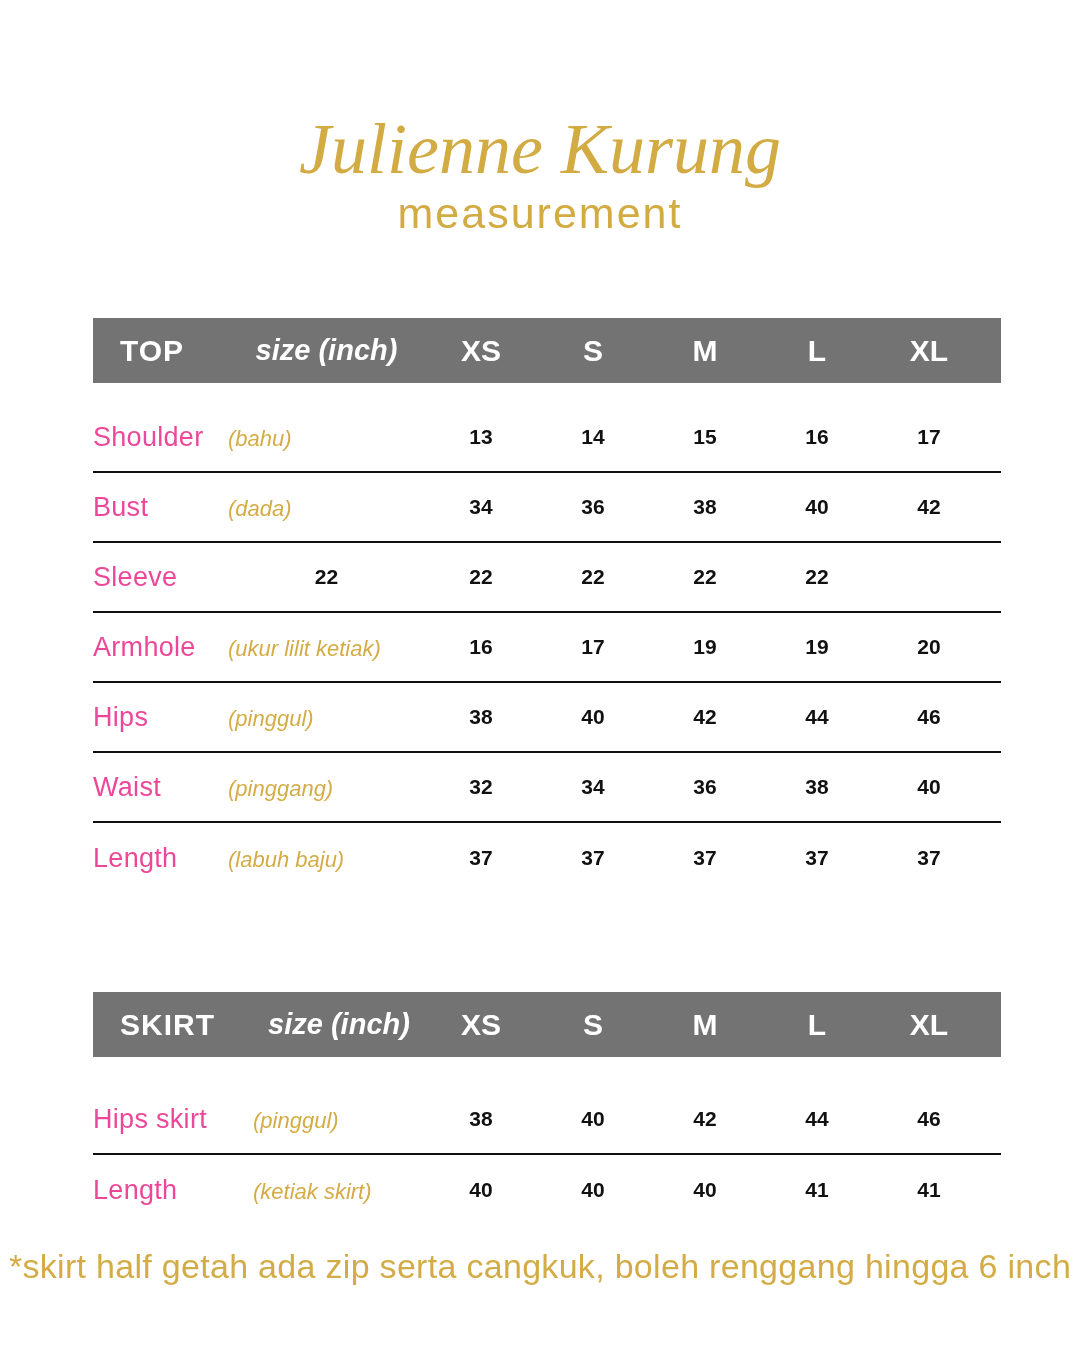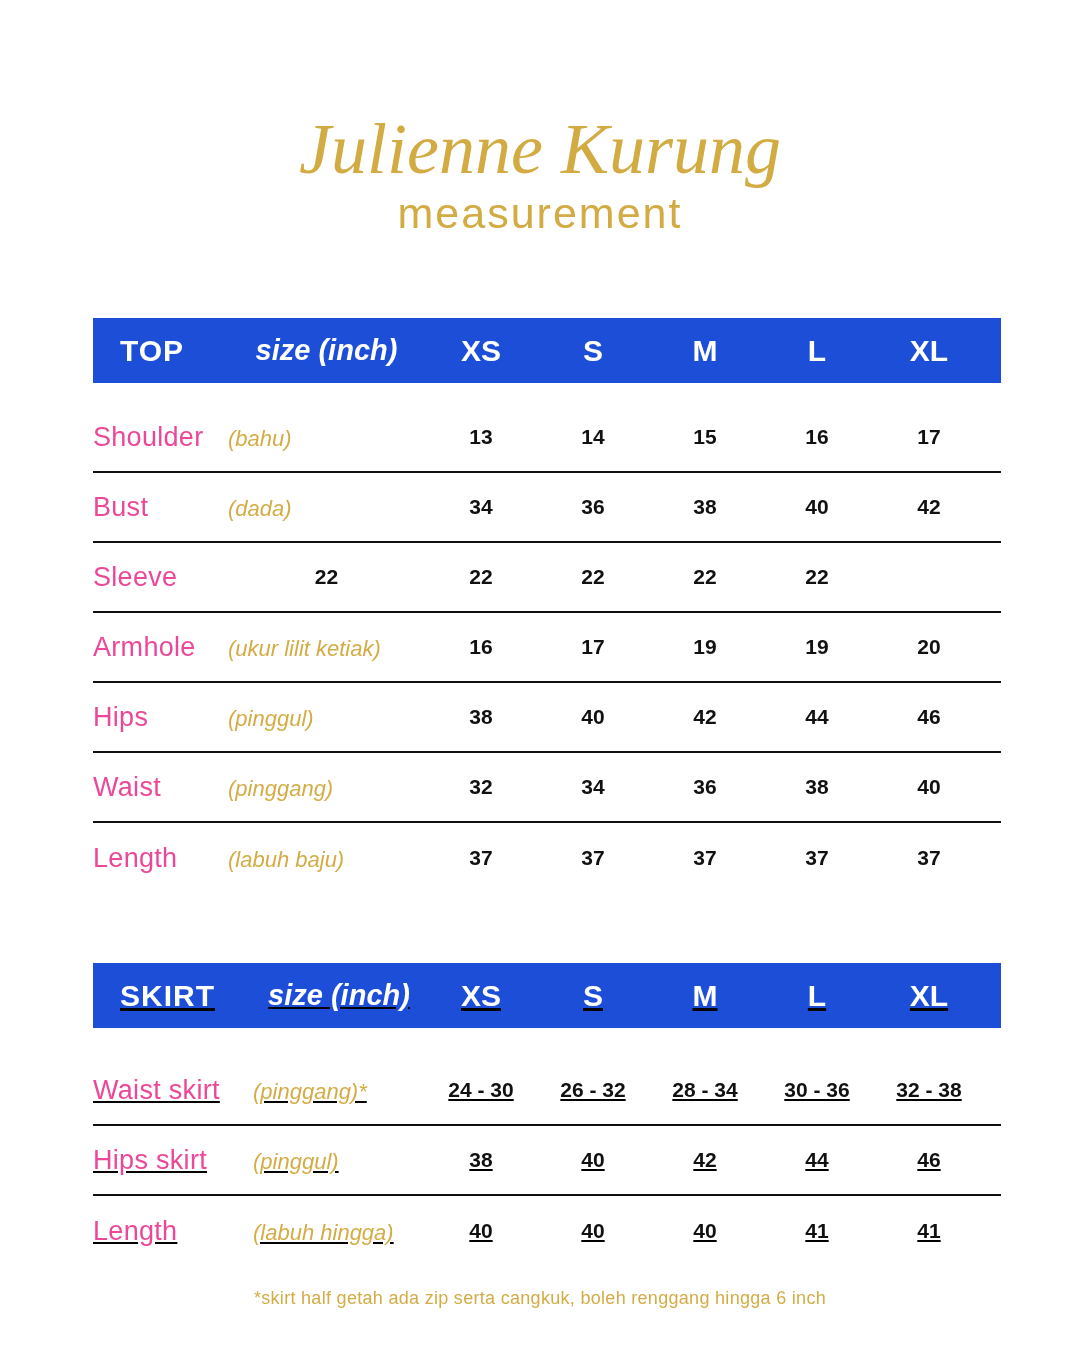--- a/index.html
+++ b/index.html
@@ -27,31 +27,31 @@
     color: #D2AB43;
     font-weight: 400;
   }
 
   
   .table-wrap {
     width: 908px;
     margin-left: 93px;
   }
   .t-top   { margin-top: 82px; }
-  .t-skirt { margin-top: 70px; text-decoration: underline; }
+  .t-skirt { margin-top: 99px; }
 
   .grid {
     display: grid;
     padding-right: 16px;
   }
   .t-top  .grid { grid-template-columns: 135px 197px repeat(5, 1fr); }
   .t-skirt .grid { grid-template-columns: 160px 172px repeat(5, 1fr); }
 
   .bar {
-    background: #1d4ed8;
+    background: #737373;
     height: 65px;
     align-items: center;
   }
   .hlabel {
     color: #ffffff;
     font-size: 30px;
     font-weight: 600;
     letter-spacing: 1px;
     padding-left: 27px;
   }
@@ -96,21 +96,21 @@
     font-weight: 700;
     color: #111111;
     text-align: center;
     white-space: nowrap;
   }
 
   
   .footnote {
     margin-top: 22px;
     text-align: center;
-    font-size: 18px;
+    font-size: 34px;
     color: #D4AC45;
     letter-spacing: 0.3px;
   }
 </style>
 </head>
 <body>
 
 <div class="heading">
   <div class="title">Julienne Kurung</div>
   <div class="subtitle">measurement</div>
@@ -197,40 +197,31 @@
     <div class="hlabel">SKIRT</div>
     <div class="hunit">size (inch)</div>
   <div class="hcell">XS</div>
       <div class="hcell">S</div>
       <div class="hcell">M</div>
       <div class="hcell">L</div>
       <div class="hcell">XL</div>
     </div>
   <div class="tbody pad-skirt">
       <div class="grid row">
-        <div class="label">Waist skirt</div>
-        <div class="sublabel">(pinggang)*</div>
-        <div class="val">24 - 30</div>
-        <div class="val">26 - 32</div>
-        <div class="val">28 - 34</div>
-        <div class="val">30 - 36</div>
-        <div class="val">32 - 38</div>
-      </div>
-      <div class="grid row">
         <div class="label">Hips skirt</div>
         <div class="sublabel">(pinggul)</div>
         <div class="val">38</div>
         <div class="val">40</div>
         <div class="val">42</div>
         <div class="val">44</div>
         <div class="val">46</div>
       </div>
       <div class="grid row">
         <div class="label">Length</div>
-        <div class="sublabel">(labuh hingga)</div>
+        <div class="sublabel">(ketiak skirt)</div>
         <div class="val">40</div>
         <div class="val">40</div>
         <div class="val">40</div>
         <div class="val">41</div>
         <div class="val">41</div>
       </div>
     </div>
 </div>
 
 <div class="footnote">*skirt half getah ada zip serta cangkuk, boleh renggang hingga 6 inch</div>

